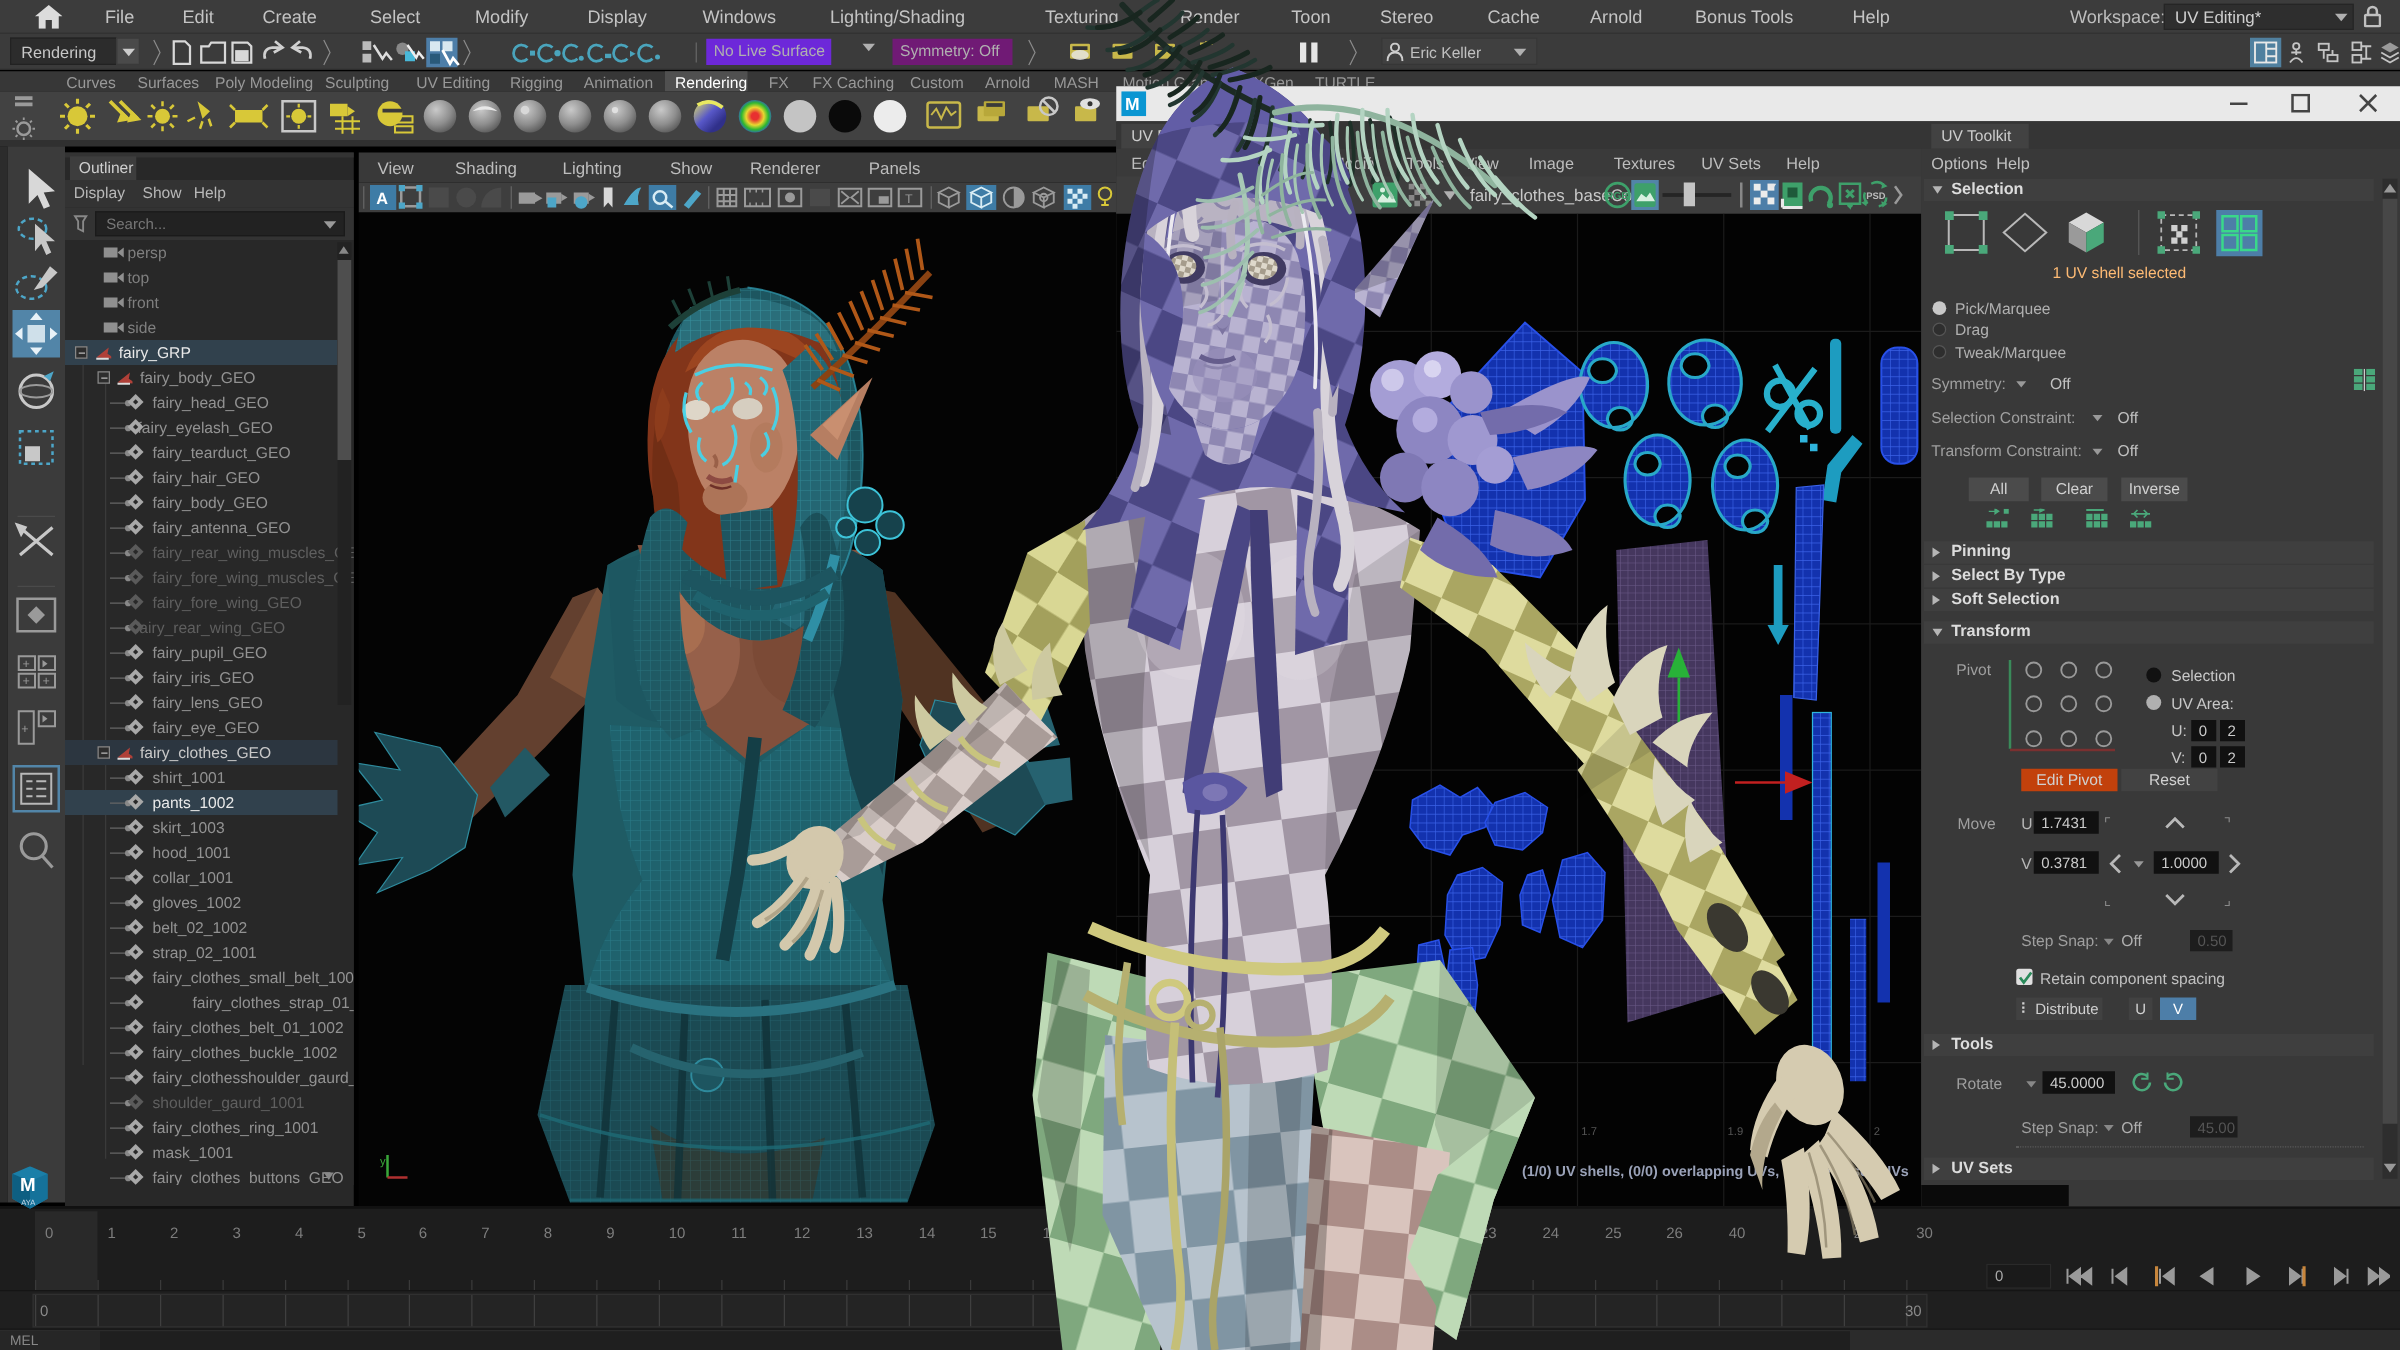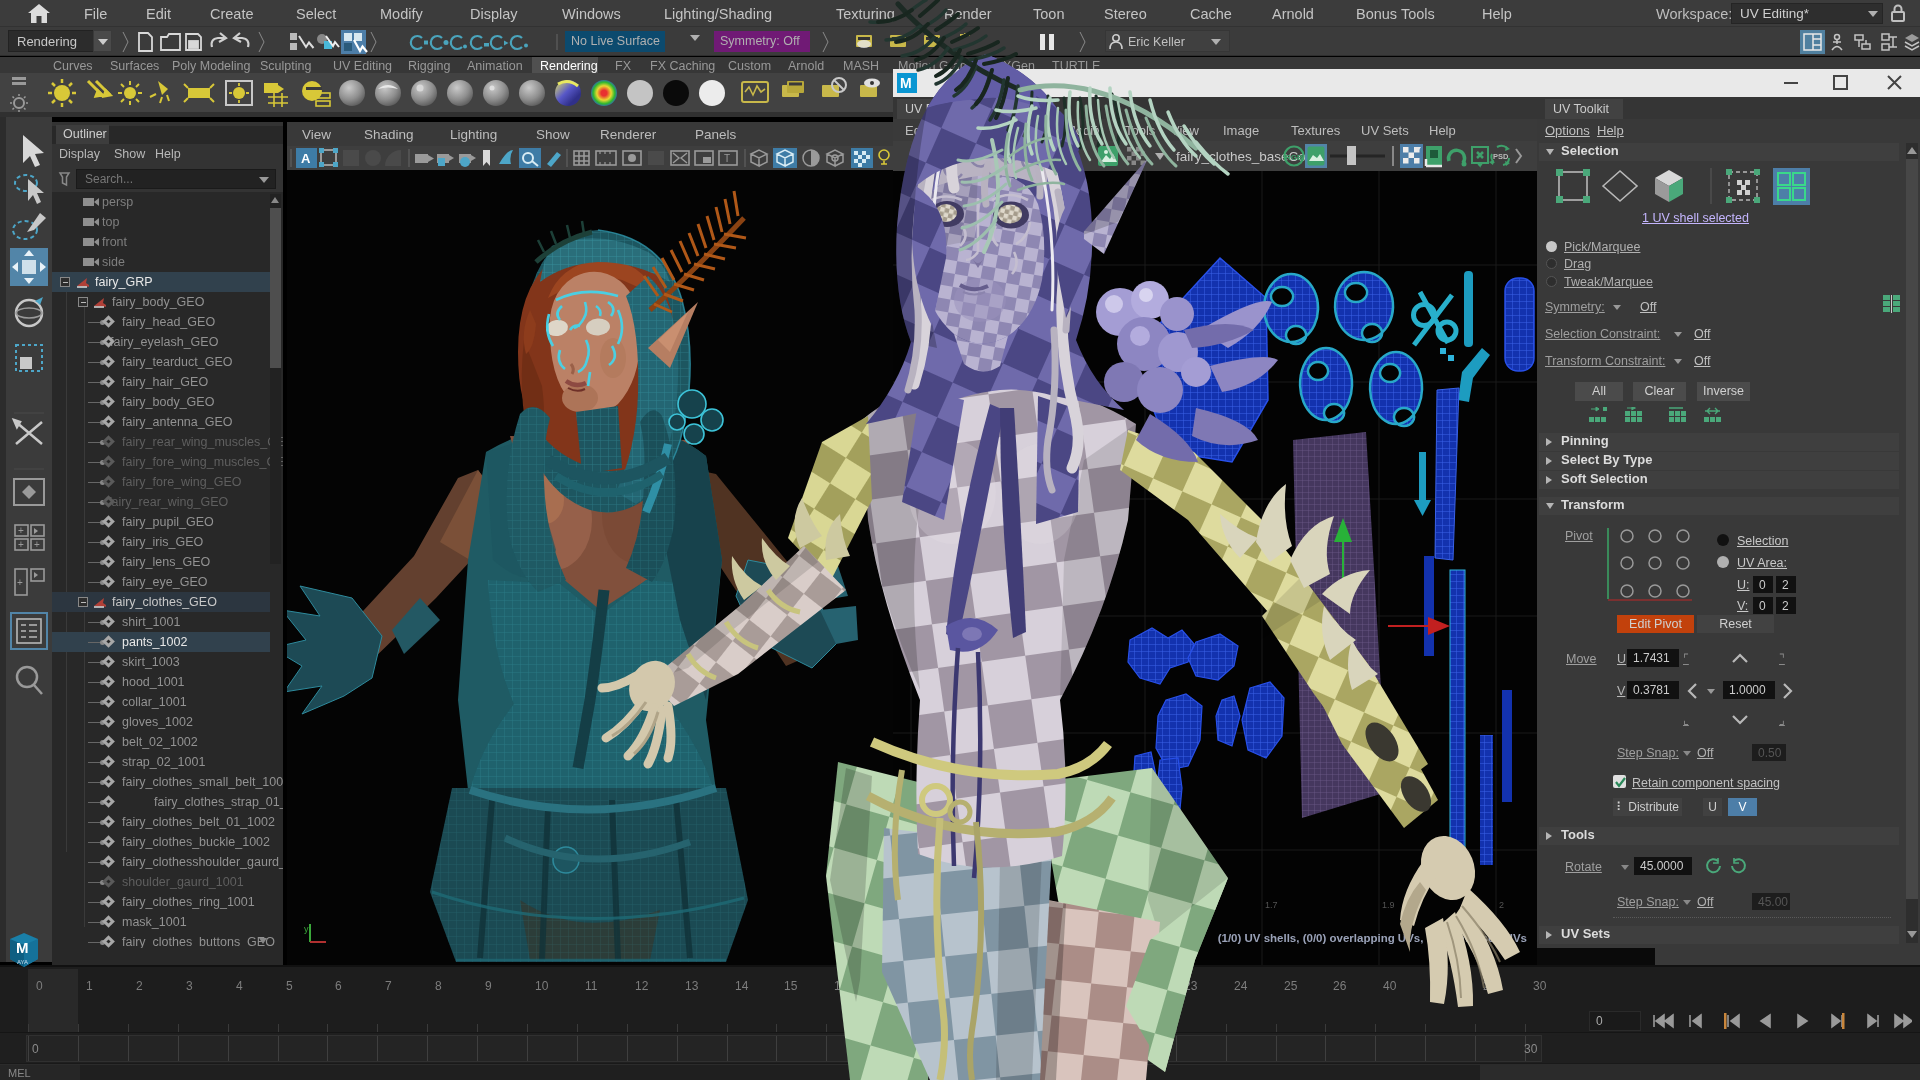--- a/index.html
+++ b/index.html
@@ -52,21 +52,21 @@
 #uvtabs { position:absolute; left:0; top:28px; width:1027px; height:22px; background:#353535; }
 #uvmenu { position:absolute; left:0; top:50px; width:644px; height:22px; background:#3a3a3a; font-size:13px; color:#bdbdbd; }
 #uvtools { position:absolute; left:0; top:72px; width:644px; height:30px; background:#3e3e3e; }
 #uvcanvas { position:absolute; left:0; top:102px; width:644px; height:794px; background:#030303; }
 
 #toolkit { left:1537px; top:119px; width:383px; height:846px; background:#393939; }
 .tkhead { position:absolute; left:2px; width:360px; height:18px; background:#3f3f3f; color:#dcdcdc; font-size:13px; font-weight:bold; padding-left:22px; }
 .tkhead .tri { position:absolute; left:7px; top:4px; width:0; height:0; }
 .tri-r { border-left:6px solid #b5b5b5; border-top:4px solid transparent; border-bottom:4px solid transparent; }
 .tri-d { border-top:6px solid #b5b5b5; border-left:4px solid transparent; border-right:4px solid transparent; }
-.tklabel { position:absolute; font-size:12.5px; color:#9f9f9f; white-space:nowrap;text-decoration:underline; }
+.tklabel { position:absolute; font-size:12.5px; color:#9f9f9f; white-space:nowrap; }
 .tkbtn { position:absolute; background:#4b4b4b; color:#d0d0d0; font-size:12.5px; text-align:center; }
 .nfield { position:absolute; background:#111; color:#ccc; font-size:12px; padding:2px 0 0 6px; }
 
 #tslider { left:0; top:965px; width:1920px; height:67px; background:#1d1d1d; border-top:2px solid #111; }
 #rslider { left:0; top:1032px; width:1920px; height:31px; background:#1f1f1f; border-top:1px solid #151515; }
 #cmdline { left:0; top:1063px; width:1920px; height:17px; background:#2b2b2b; border-top:1px solid #191919; }
 .fnum { position:absolute; top:12px; font-size:12px; color:#7d7d7d; }
 </style>
 </head>
 <body>
@@ -150,21 +150,21 @@
     <g fill="#4aa4bc">
         <rect x="424" y="10.5" width="4" height="4"></rect>
         <circle cx="446" cy="12.5" r="2.5"></circle>
         <circle cx="465" cy="16.5" r="2"></circle>
         <rect x="484" y="13" width="5" height="3.5"></rect>
         <path d="M504 10.5 l4.5 2.5 l-4.5 2.5 z"></path>
         <circle cx="526" cy="15.5" r="2"></circle>
       </g>
     <path d="M557 4 v16" stroke="#666"></path>
   </svg>
-  <div style="position:absolute;left:565px;top:4px;width:100px;height:21px;background:#0c4a6e;font-size:12.5px;color:#b0b0b0;padding:3px 0 0 6px">No Live Surface</div>
+  <div style="position:absolute;left:565px;top:4px;width:100px;height:21px;background:#6d28d9;font-size:12.5px;color:#b0b0b0;padding:3px 0 0 6px">No Live Surface</div>
   <div style="position:absolute;left:690px;top:8px;width:0;height:0;border-top:6px solid #b0b0b0;border-left:5px solid transparent;border-right:5px solid transparent"></div>
   <div style="position:absolute;left:714px;top:4px;width:96px;height:21px;background:#701a75;font-size:12.5px;color:#b0b0b0;padding:3px 0 0 6px">Symmetry: Off</div>
   <svg style="position:absolute;left:818px;top:3px" width="420" height="24" viewBox="0 0 420 24">
     <path d="M5 2 L10 12 L5 22" stroke="#8a8a8a" fill="none"></path>
     <g fill="#c8b84a">
         <rect x="38" y="5" width="16" height="12" rx="1"></rect>
         <rect x="72" y="5" width="16" height="12" rx="1"></rect>
         <rect x="106" y="5" width="16" height="12" rx="1"></rect>
       </g>
     <g fill="#333">
@@ -866,21 +866,21 @@
     <g>
         <rect x="222" y="2" width="37" height="37" fill="#4d7ea8"></rect>
         <g fill="none" stroke="#3ad88a" stroke-width="2">
           <rect x="227" y="7" width="12" height="12"></rect>
           <rect x="242" y="7" width="12" height="12"></rect>
           <rect x="227" y="22" width="12" height="12"></rect>
           <rect x="242" y="22" width="12" height="12"></rect>
         </g>
       </g>
   </svg>
-  <div class="tklabel" style="left:105px;top:92px;color:#c4b5fd">1 UV shell selected</div>
+  <div class="tklabel" style="left:105px;top:92px;color:#fdba74">1 UV shell selected</div>
   <div class="tklabel" style="left:27px;top:121px;color:#b0b0b0">Pick/Marquee</div>
     <div style="position:absolute;left:9px;top:122px;width:11px;height:11px;border-radius:50%;background:#c8c8c8"></div>
   <div class="tklabel" style="left:27px;top:138px;color:#b0b0b0">Drag</div>
     <div style="position:absolute;left:9px;top:139px;width:11px;height:11px;border-radius:50%;background:#2e2e2e;border:1px solid #555"></div>
   <div class="tklabel" style="left:27px;top:156px;color:#b0b0b0">Tweak/Marquee</div>
     <div style="position:absolute;left:9px;top:157px;width:11px;height:11px;border-radius:50%;background:#2e2e2e;border:1px solid #555"></div>
   <div class="tklabel" style="left:8px;top:181px">Symmetry:</div>
   <div style="position:absolute;left:76px;top:186px;border-top:5px solid #999;border-left:4px solid transparent;border-right:4px solid transparent"></div>
   <div class="tklabel" style="left:103px;top:181px;color:#c0c0c0">Off</div>
   <svg style="position:absolute;left:346px;top:176px" width="18" height="18" viewBox="0 0 18 18">

